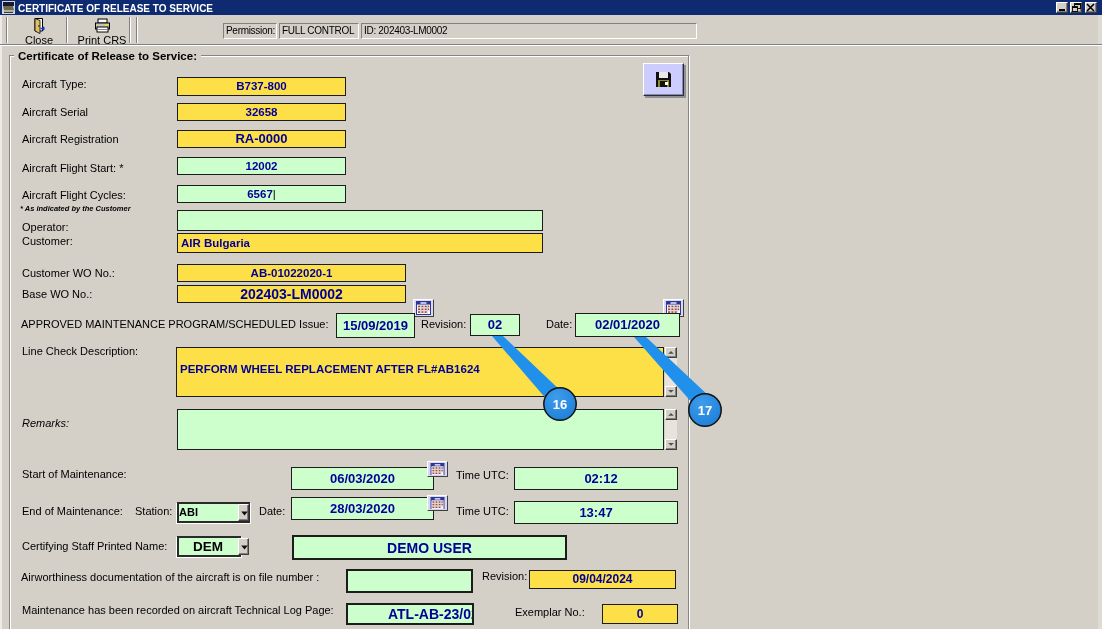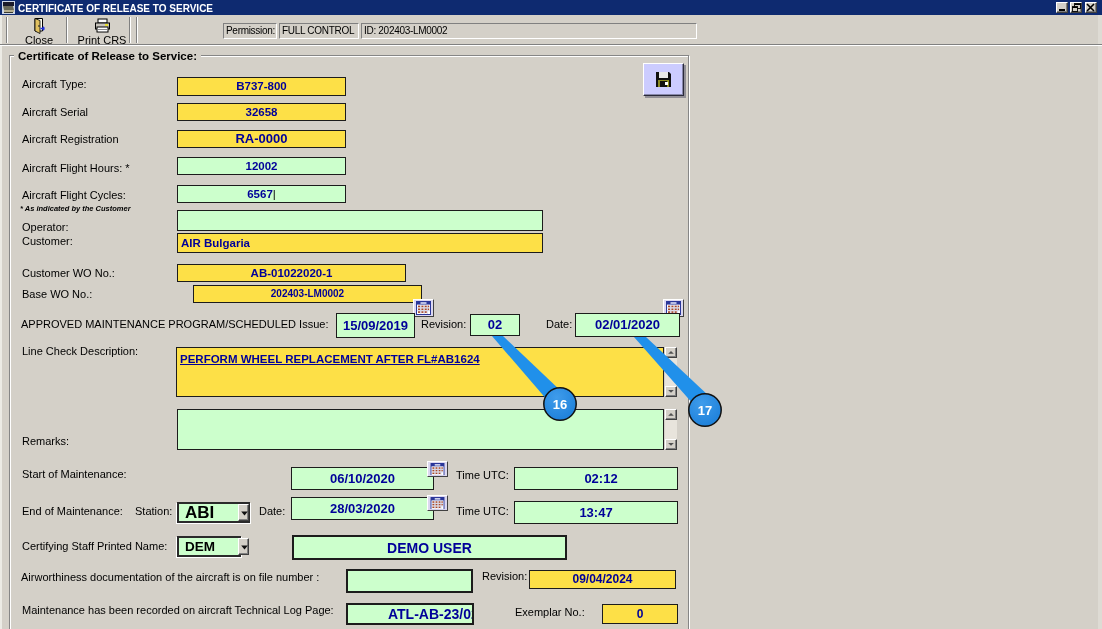--- a/index.html
+++ b/index.html
@@ -84,35 +84,35 @@
   <rect x="5" y="10" width="7" height="6" fill="#101010"></rect>
   <rect x="10" y="11" width="3" height="3" fill="#ffffff"></rect>
 </svg>
 
 <div class="lbl" style="left:22px;top:78px;">Aircraft Type:</div>
 <div class="box cyan" style="left:177px;top:77px;width:169px;height:19px;line-height:17px;font-size:11.5px;">B737-800</div>
 <div class="lbl" style="left:22px;top:106px;">Aircraft Serial</div>
 <div class="box cyan" style="left:177px;top:103px;width:169px;height:18px;line-height:16px;font-size:11.5px;">32658</div>
 <div class="lbl" style="left:22px;top:133px;">Aircraft Registration</div>
 <div class="box cyan" style="left:177px;top:130px;width:169px;height:18px;line-height:16px;font-size:13px;">RA-0000</div>
-<div class="lbl" style="left:22px;top:162px;">Aircraft Flight Hours: *</div>
+<div class="lbl" style="left:22px;top:162px;">Aircraft Flight Start: *</div>
 <div class="box green" style="left:177px;top:157px;width:169px;height:18px;line-height:16px;font-size:11.5px;">12002</div>
 <div class="lbl" style="left:22px;top:189px;">Aircraft Flight Cycles:</div>
 <div class="box green" style="left:177px;top:185px;width:169px;height:18px;line-height:16px;font-size:11.5px;">6567<span style="font-weight:normal;color:#000;">|</span></div>
 <div class="abs" style="left:20px;top:204px;font-size:7.5px;font-style:italic;font-weight:bold;color:#000;">* As indicated by the Customer</div>
 
 <div class="lbl" style="left:22px;top:221px;">Operator:</div>
 <div class="box green" style="left:177px;top:210px;width:366px;height:21px;"></div>
 <div class="lbl" style="left:22px;top:235px;">Customer:</div>
 <div class="box cyan" style="left:177px;top:233px;width:366px;height:20px;line-height:18px;font-size:11.5px;text-align:left;padding-left:3px;">AIR Bulgaria</div>
 
 <div class="lbl" style="left:22px;top:267px;">Customer WO No.:</div>
 <div class="box cyan" style="left:177px;top:264px;width:229px;height:18px;line-height:16px;font-size:11.5px;">AB-01022020-1</div>
 <div class="lbl" style="left:22px;top:288px;">Base WO No.:</div>
-<div class="box cyan" style="left:177px;top:285px;width:229px;height:18px;line-height:16px;font-size:10px;margin-left:16px;">202403-LM0002</div>
+<div class="box cyan" style="left:177px;top:285px;width:229px;height:18px;line-height:16px;font-size:14px;">202403-LM0002</div>
 
 <div class="calbtn" style="left:413px;top:299px;">
     <svg width="15" height="14" viewBox="0 0 15 14" style="position:absolute;left:2px;top:1px;">
       <rect x="0" y="0" width="15" height="14" fill="#2a3699"></rect>
       <rect x="1" y="3.6" width="13" height="9.4" fill="#ffffff"></rect>
       <rect x="4.5" y="1.2" width="6" height="1.6" fill="#dde0f5"></rect>
       <g fill="#a84828">
         <rect x="2" y="4.6" width="2.2" height="1.7"></rect>
         <rect x="5.3" y="4.6" width="2.2" height="1.7"></rect>
         <rect x="8.6" y="4.6" width="2.2" height="1.7"></rect>
@@ -162,50 +162,50 @@
     </svg>
   </div>
 <div class="lbl" style="left:21px;top:318px;">APPROVED MAINTENANCE PROGRAM/SCHEDULED Issue:</div>
 <div class="box green" style="left:336px;top:313px;width:79px;height:25px;line-height:23px;font-size:13px;">15/09/2019</div>
 <div class="lbl" style="left:421px;top:318px;">Revision:</div>
 <div class="box green" style="left:470px;top:314px;width:50px;height:22px;line-height:20px;font-size:13px;">02</div>
 <div class="lbl" style="left:546px;top:318px;">Date:</div>
 <div class="box green" style="left:575px;top:313px;width:105px;height:24px;line-height:22px;font-size:13px;">02/01/2020</div>
 
 <div class="lbl" style="left:22px;top:345px;">Line Check Description:</div>
-<div class="box cyan" style="left:176px;top:347px;width:488px;height:50px;text-align:left;line-height:14px;font-size:11.5px;padding:4px 3px;text-decoration:underline;">PERFORM WHEEL REPLACEMENT AFTER FL#AB1624</div>
+<div class="box cyan" style="left:176px;top:347px;width:488px;height:50px;text-align:left;line-height:14px;font-size:11.5px;padding:14px 3px;">PERFORM WHEEL REPLACEMENT AFTER FL#AB1624</div>
 <div class="abs" style="left:665px;top:347px;width:12px;height:50px;background:#e8e4dc;"></div>
 <div class="sbbtn" style="left:665px;top:347px;height:11px;">
     <svg width="10" height="9" viewBox="0 0 10 9" style="position:absolute;left:0;top:0;">
       <polygon points="5,3 7.8,5.8 2.2,5.8" fill="#505050"></polygon>
     </svg>
   </div>
 <div class="sbbtn" style="left:665px;top:386px;height:11px;">
     <svg width="10" height="9" viewBox="0 0 10 9" style="position:absolute;left:0;top:0;">
       <polygon points="5,5.8 7.8,3 2.2,3" fill="#505050"></polygon>
     </svg>
   </div>
 
-<div class="lbl" style="left:22px;top:435px;">Remarks:</div>
+<div class="lbl" style="left:22px;top:417px;font-style:italic;">Remarks:</div>
 <div class="box green" style="left:177px;top:409px;width:487px;height:41px;"></div>
 <div class="abs" style="left:665px;top:409px;width:12px;height:41px;background:#e8e4dc;"></div>
 <div class="sbbtn" style="left:665px;top:409px;height:11px;">
     <svg width="10" height="9" viewBox="0 0 10 9" style="position:absolute;left:0;top:0;">
       <polygon points="5,3 7.8,5.8 2.2,5.8" fill="#505050"></polygon>
     </svg>
   </div>
 <div class="sbbtn" style="left:665px;top:439px;height:11px;">
     <svg width="10" height="9" viewBox="0 0 10 9" style="position:absolute;left:0;top:0;">
       <polygon points="5,5.8 7.8,3 2.2,3" fill="#505050"></polygon>
     </svg>
   </div>
 
 <div class="lbl" style="left:22px;top:468px;">Start of Maintenance:</div>
 <div class="lbl" style="left:380px;top:468px;">Date:</div>
-<div class="box green" style="left:291px;top:467px;width:143px;height:23px;line-height:21px;font-size:13px;">06/10/2020</div>
+<div class="box green" style="left:291px;top:467px;width:143px;height:23px;line-height:21px;font-size:13px;">06/03/2020</div>
 <div class="calbtn" style="left:427px;top:461px;height:16px;">
     <svg width="15" height="13" viewBox="0 0 15 14" style="position:absolute;left:2px;top:1px;">
       <rect x="0" y="0" width="15" height="13" fill="#2a3699"></rect>
       <rect x="1" y="3.6" width="13" height="9.4" fill="#ffffff"></rect>
       <rect x="4.5" y="1.2" width="6" height="1.6" fill="#dde0f5"></rect>
       <g fill="#a84828">
         <rect x="2" y="4.6" width="2.2" height="1.7"></rect>
         <rect x="5.3" y="4.6" width="2.2" height="1.7"></rect>
         <rect x="8.6" y="4.6" width="2.2" height="1.7"></rect>
         <rect x="11.6" y="4.6" width="1.6" height="1.7"></rect>
@@ -224,21 +224,21 @@
         <line x1="8.2" y1="3.6" x2="8.2" y2="13"></line>
         <line x1="11.3" y1="3.6" x2="11.3" y2="13"></line>
       </g>
     </svg>
   </div>
 <div class="lbl" style="left:456px;top:469px;">Time UTC:</div>
 <div class="box green" style="left:514px;top:467px;width:164px;height:23px;line-height:21px;font-size:13px;padding-left:10px;">02:12</div>
 
 <div class="lbl" style="left:22px;top:505px;">End of Maintenance:</div>
 <div class="lbl" style="left:135px;top:505px;">Station:</div>
-<div class="box green" style="left:177px;top:502px;width:73px;height:21px;text-align:left;line-height:17px;font-size:17px;padding-left:6px;border:2px solid #2a2a2a;color:#000;box-shadow:-1px 1px 0 #ffffff,1px 1px 0 #ffffff;">ABI</div>
+<div class="box green" style="left:177px;top:502px;width:73px;height:21px;text-align:left;line-height:17px;font-size:11px;border:2px solid #2a2a2a;color:#000;box-shadow:-1px 1px 0 #ffffff,1px 1px 0 #ffffff;">ABI</div>
 <div class="sbbtn" style="left:238px;top:504px;height:17px;width:11px;">
     <svg width="11" height="17" viewBox="0 0 11 17" style="position:absolute;left:0;top:0;">
       <polygon points="5.5,10.5 8.8,6.5 2.2,6.5" fill="#101010"></polygon>
     </svg>
   </div>
 <div class="lbl" style="left:259px;top:505px;">Date:</div>
 <div class="box green" style="left:291px;top:497px;width:143px;height:23px;line-height:21px;font-size:13px;">28/03/2020</div>
 <div class="calbtn" style="left:427px;top:495px;height:16px;">
     <svg width="15" height="13" viewBox="0 0 15 14" style="position:absolute;left:2px;top:1px;">
       <rect x="0" y="0" width="15" height="13" fill="#2a3699"></rect>
@@ -263,21 +263,21 @@
         <line x1="4.9" y1="3.6" x2="4.9" y2="13"></line>
         <line x1="8.2" y1="3.6" x2="8.2" y2="13"></line>
         <line x1="11.3" y1="3.6" x2="11.3" y2="13"></line>
       </g>
     </svg>
   </div>
 <div class="lbl" style="left:456px;top:505px;">Time UTC:</div>
 <div class="box green" style="left:514px;top:501px;width:164px;height:23px;line-height:21px;font-size:13px;">13:47</div>
 
 <div class="lbl" style="left:22px;top:540px;">Certifying Staff Printed Name:</div>
-<div class="box green" style="left:177px;top:536px;width:64px;height:21px;text-align:left;line-height:17px;font-size:13.5px;padding-left:6px;border:2px solid #2a2a2a;color:#000;box-shadow:-1px 1px 0 #ffffff,1px 1px 0 #ffffff;">DEM</div>
+<div class="box green" style="left:177px;top:536px;width:64px;height:21px;text-align:left;line-height:17px;font-size:13.5px;padding-left:14px;border:2px solid #2a2a2a;color:#000;box-shadow:-1px 1px 0 #ffffff,1px 1px 0 #ffffff;">DEM</div>
 <div class="sbbtn" style="left:238px;top:538px;height:17px;width:11px;">
     <svg width="11" height="17" viewBox="0 0 11 17" style="position:absolute;left:0;top:0;">
       <polygon points="5.5,10.5 8.8,6.5 2.2,6.5" fill="#101010"></polygon>
     </svg>
   </div>
 <div class="box green" style="left:292px;top:535px;width:275px;height:25px;line-height:22px;font-size:14px;border-width:2px;">DEMO USER</div>
 
 <div class="lbl" style="left:21px;top:571px;">Airworthiness documentation of the aircraft is on file number :</div>
 <div class="box green" style="left:346px;top:569px;width:127px;height:24px;border-width:2px;"></div>
 <div class="lbl" style="left:482px;top:570px;">Revision:</div>

